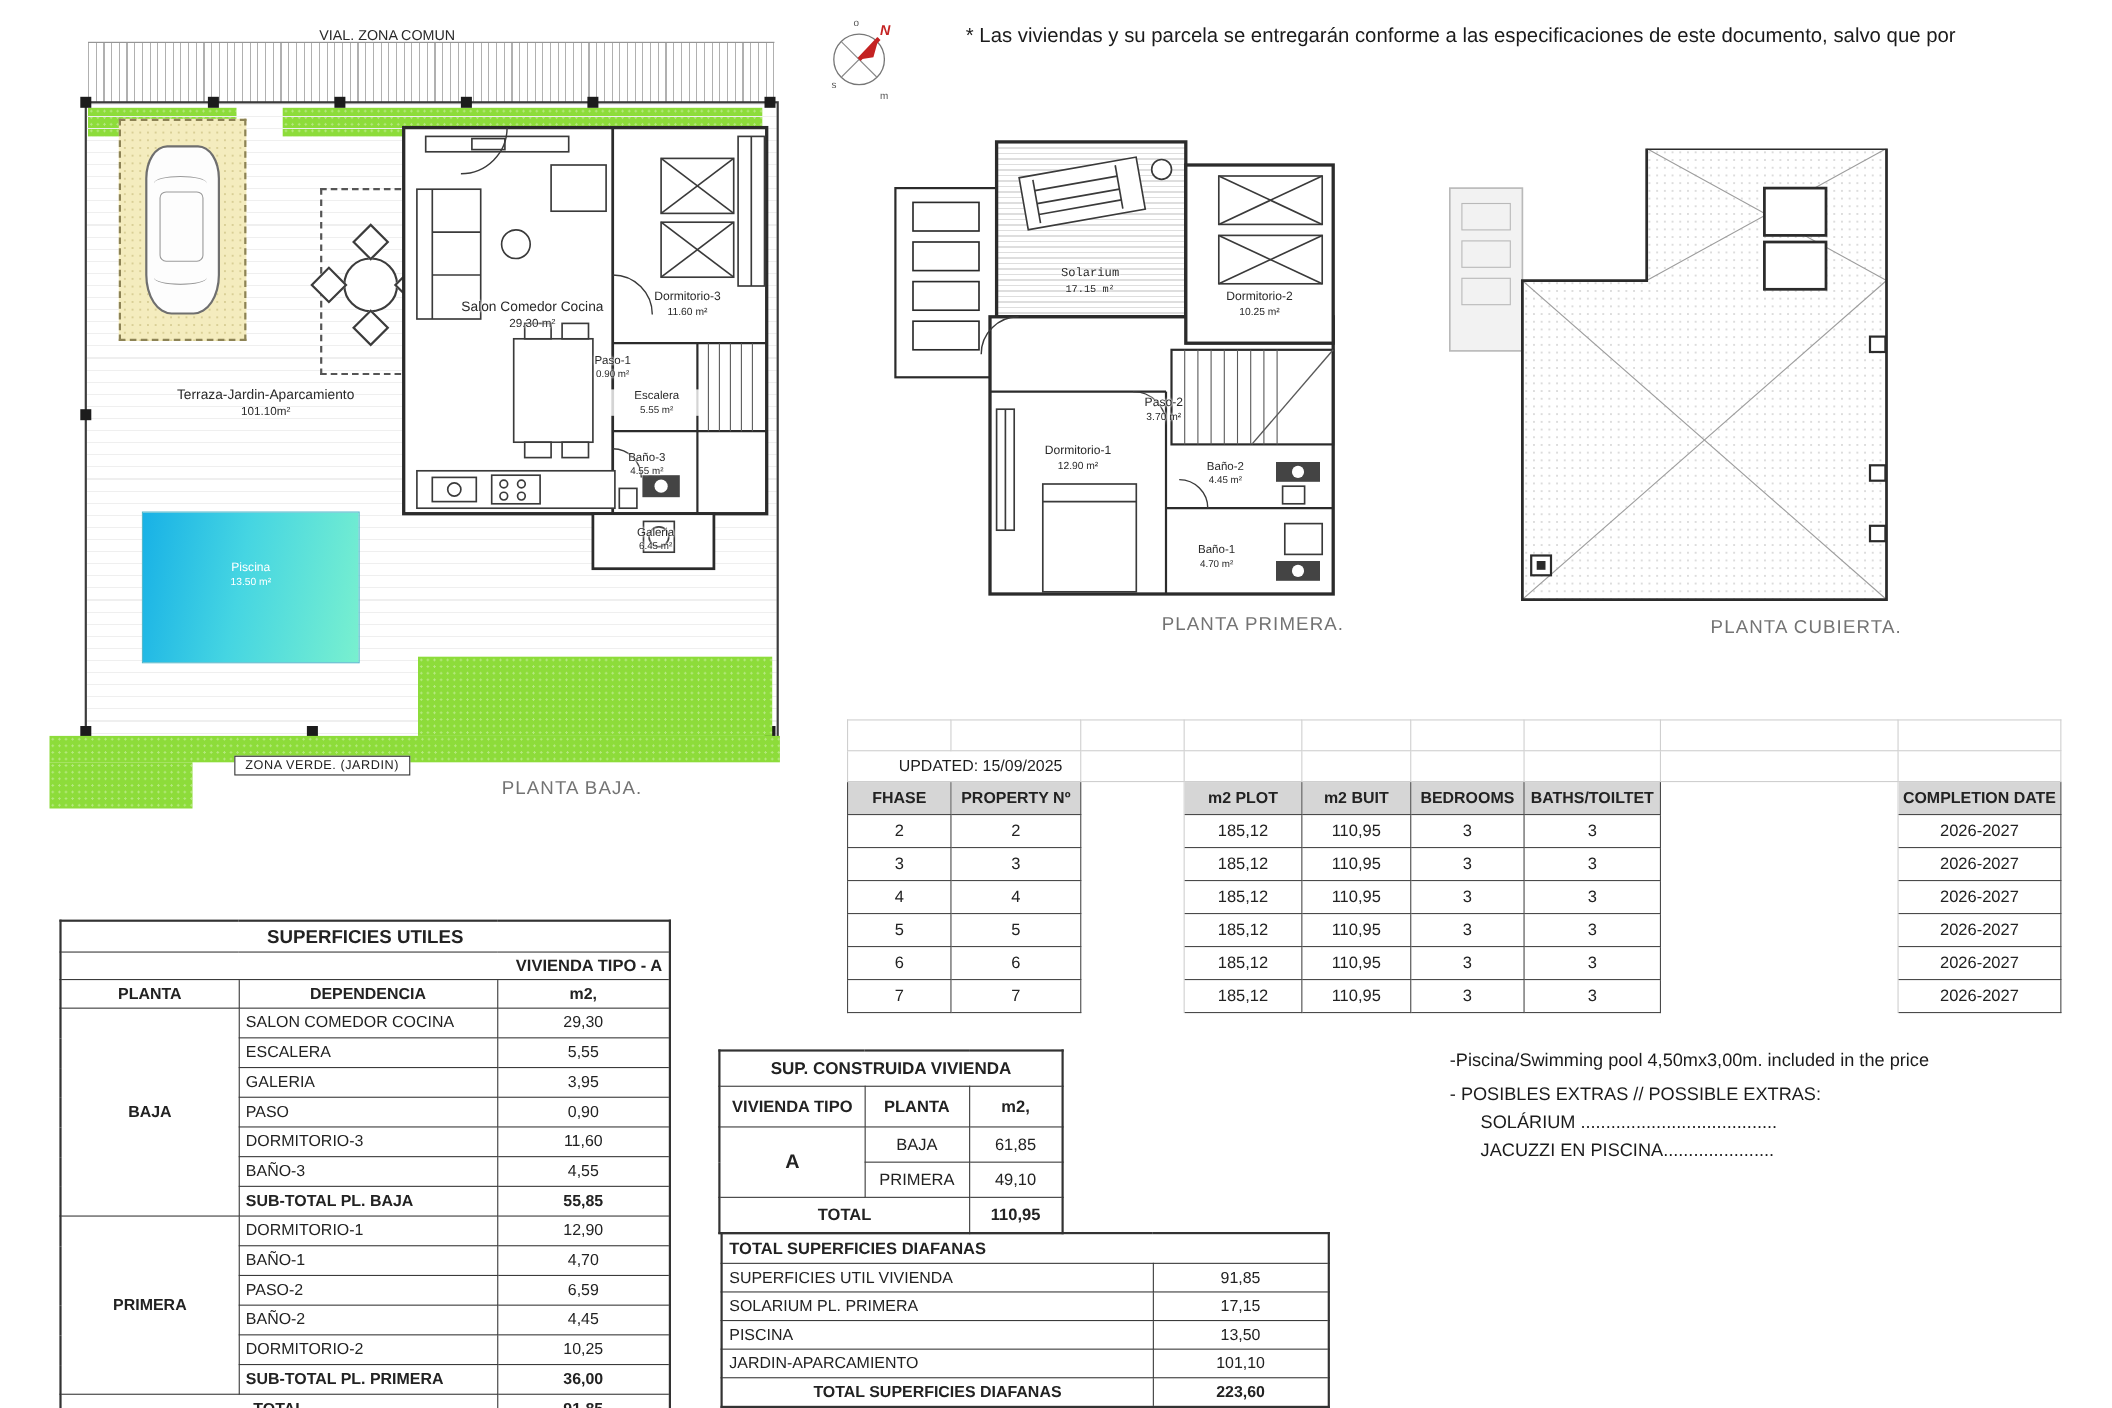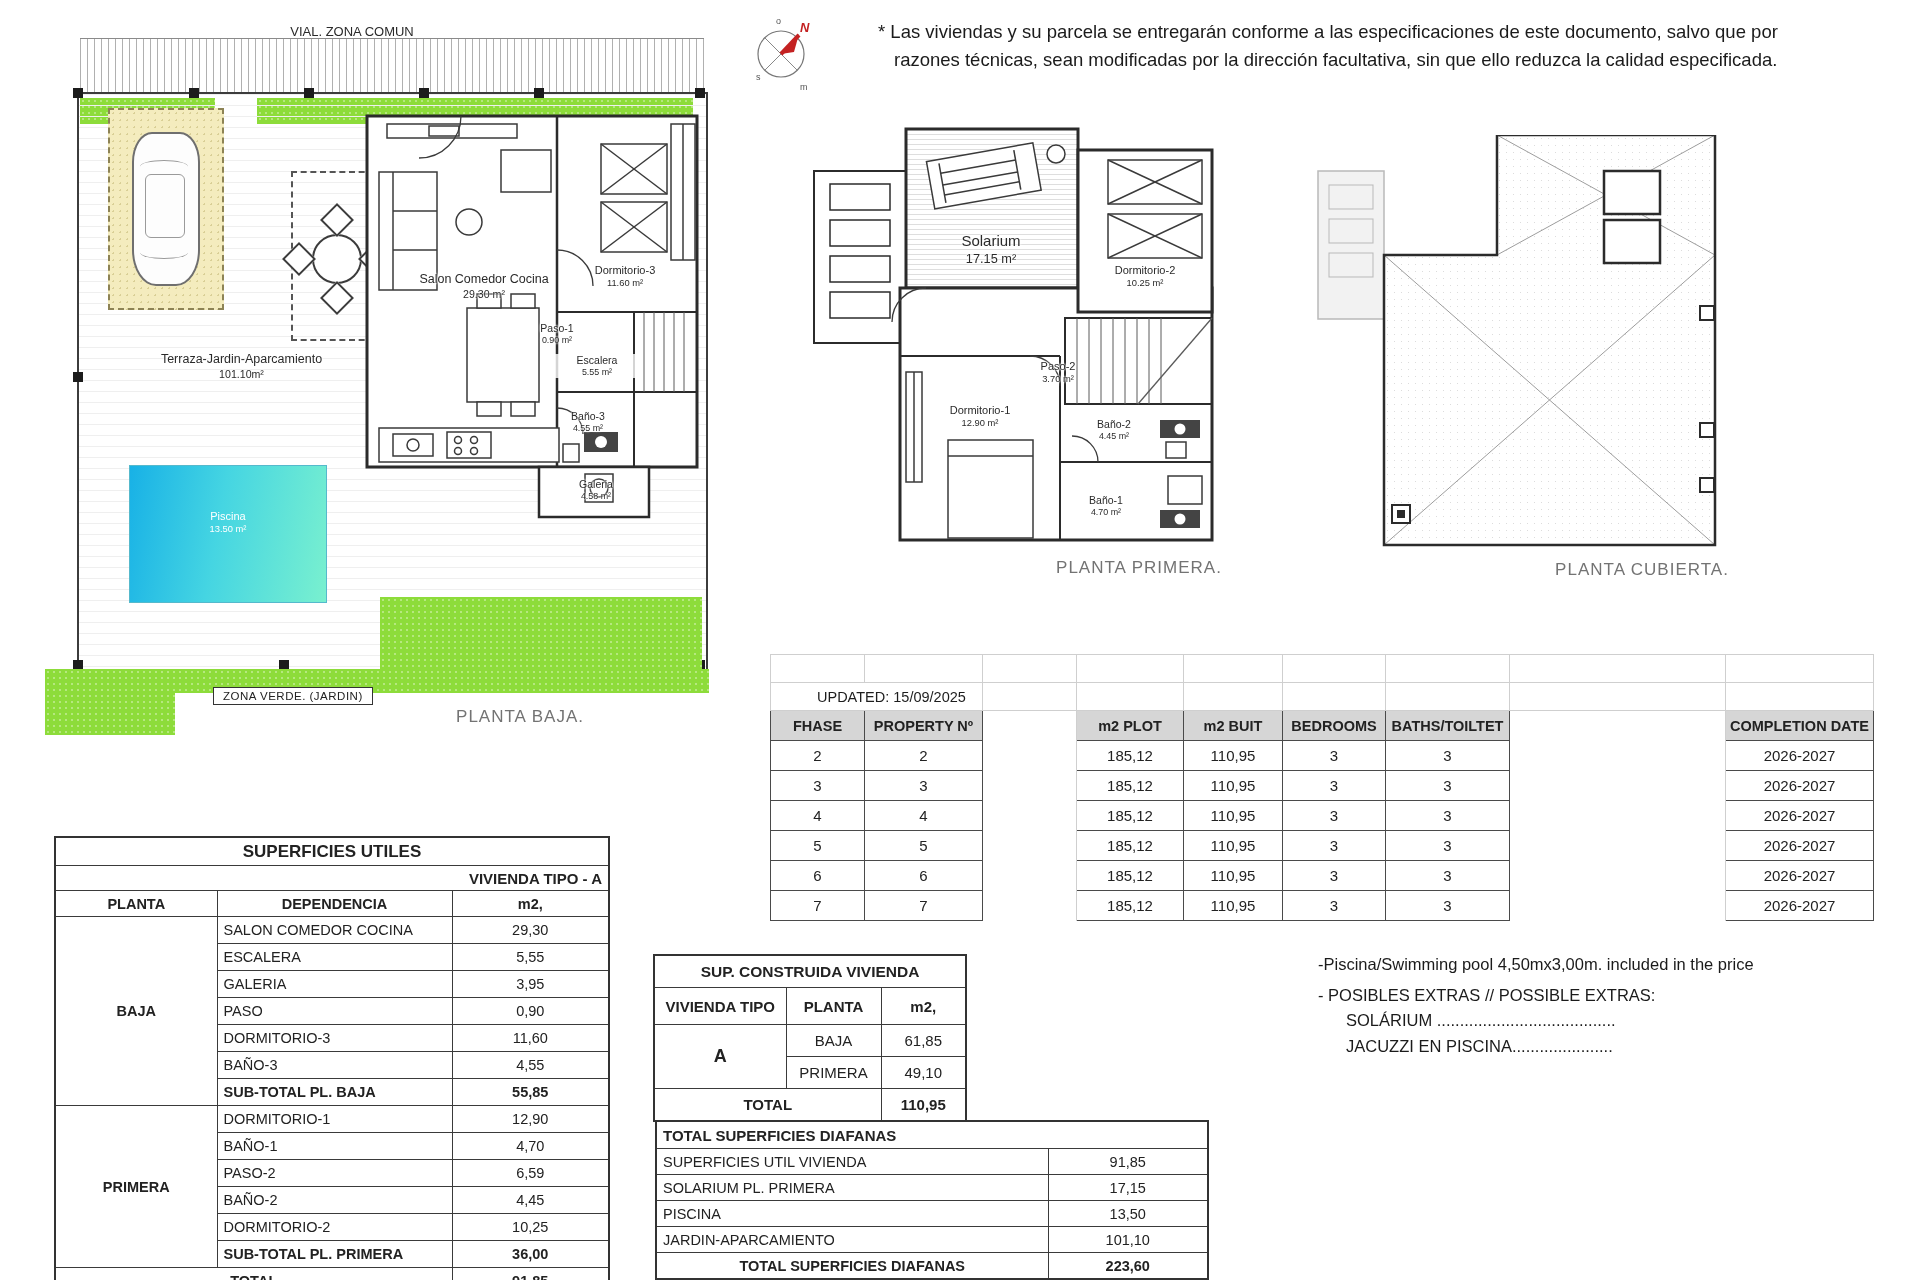--- a/index.html
+++ b/index.html
@@ -236,41 +236,40 @@
   <div class="lbl" style="left:505px;top:342px;width:86px;font-size:10.5px;background:rgba(255,255,255,.8);">
     <span class="nm">Escalera</span>
     <span class="ar">5.55 m²</span>
   </div>
   <div class="lbl" style="left:499px;top:398px;width:80px;font-size:10.5px;">
     <span class="nm">Baño-3</span>
     <span class="ar">4.55 m²</span>
   </div>
   <div class="lbl" style="left:507px;top:466px;width:80px;font-size:10.5px;">
     <span class="nm">Galeria</span>
-    <span class="ar">4.58 m²</span>
+    <span class="ar">6.45 m²</span>
   </div>
 
   <div class="plan-title" style="left:371px;top:695px;width:200px;">PLANTA BAJA.</div>
 </div>
 
 <svg class="abs" style="left:750px;top:8px;" width="66" height="88" viewBox="0 0 66 88">
   <circle cx="31" cy="46" r="23" fill="none" stroke="#777" stroke-width="1.2"></circle>
   <line x1="15" y1="62" x2="47" y2="30" stroke="#888" stroke-width="1"></line>
   <line x1="15" y1="30" x2="47" y2="62" stroke="#888" stroke-width="1"></line>
   <polygon points="31,46 49,26 44,44" fill="#c42222"></polygon>
   <line x1="31" y1="46" x2="49" y2="27" stroke="#c42222" stroke-width="4"></line>
   <text x="26" y="16" font-size="9" fill="#555">o</text>
   <text x="6" y="72" font-size="9" fill="#555">s</text>
   <text x="50" y="82" font-size="9" fill="#555">m</text>
   <text x="50" y="24" font-size="13" font-weight="bold" font-style="italic" fill="#c42222">N</text>
 </svg>
 
 <div id="disclaimer" class="abs">
   <div class="l1">* Las viviendas y su parcela se entregarán conforme a las especificaciones de este documento, salvo que por</div>
-  <div class="l2">razones técnicas, sean modificadas por la dirección facultativa, sin que ello reduzca la calidad especificada.</div>
 </div>
 
 <div id="plan-primera" class="abs">
   <div class="abs sol-hatch"></div>
   <svg class="abs" style="left:0;top:0;" width="420" height="455" viewBox="0 0 420 455">
     <g fill="none" stroke="#2b2b2b">
       <rect x="6" y="49" width="92" height="172" stroke-width="2"></rect>
       <rect x="22" y="62" width="60" height="26" stroke-width="1.5"></rect>
       <rect x="22" y="98" width="60" height="26" stroke-width="1.5"></rect>
       <rect x="22" y="134" width="60" height="26" stroke-width="1.5"></rect>
@@ -330,21 +329,21 @@
       <circle cx="372" cy="397" r="5.5" fill="#fff"></circle>
       <rect x="360" y="354" width="34" height="28" fill="#fff" stroke="#3a3a3a" stroke-width="1.5"></rect>
     </g>
     <g stroke="#3a3a3a" stroke-width="1.3" fill="none">
       <path d="M222,234 A30,30 0 0 1 252,264"></path>
       <path d="M290,340 A26,26 0 0 0 264,314"></path>
       <path d="M118,166 A34,34 0 0 0 84,200"></path>
     </g>
   </svg>
 
-  <div class="lbl" style="left:123px;top:110px;width:120px;font-size:15px;">
+  <div class="lbl" style="left:123px;top:121px;width:120px;font-size:11px;font-family:Liberation Mono, monospace;">
     <span class="nm">Solarium</span>
     <span class="ar">17.15 m²</span>
   </div>
   <div class="lbl" style="left:277px;top:142px;width:120px;font-size:11px;">
     <span class="nm">Dormitorio-2</span>
     <span class="ar">10.25 m²</span>
   </div>
   <div class="lbl" style="left:190px;top:238px;width:120px;font-size:11px;">
     <span class="nm">Paso-2</span>
     <span class="ar">3.70 m²</span>

